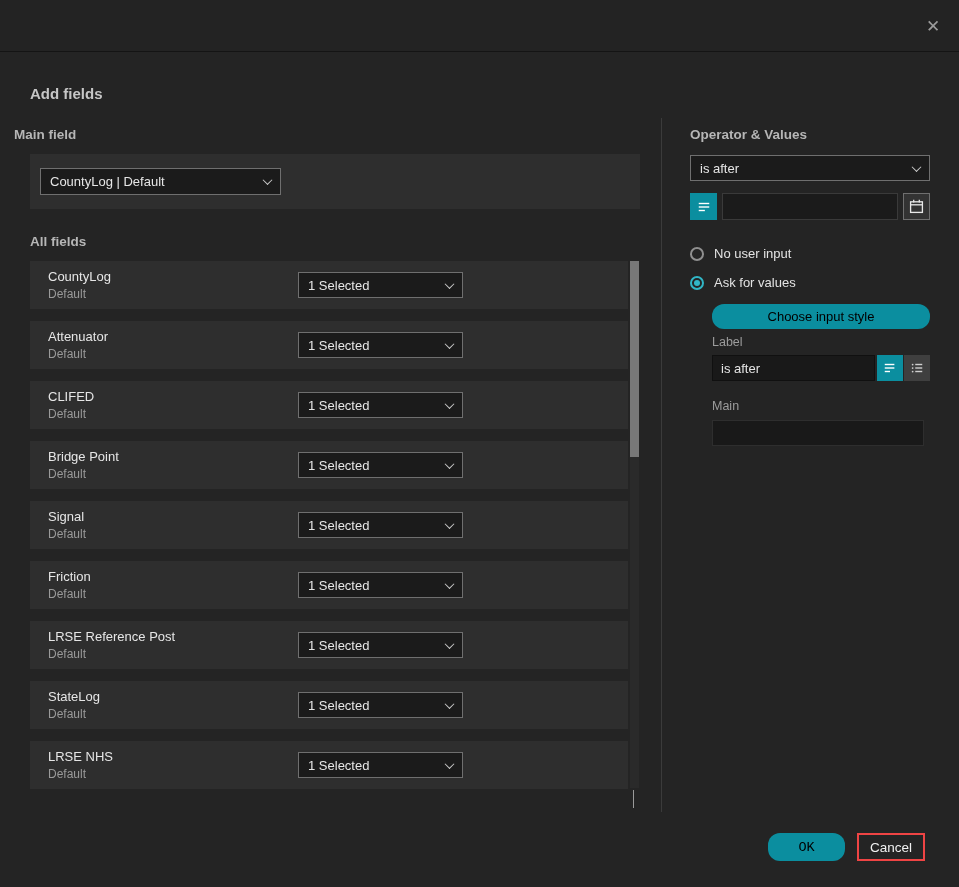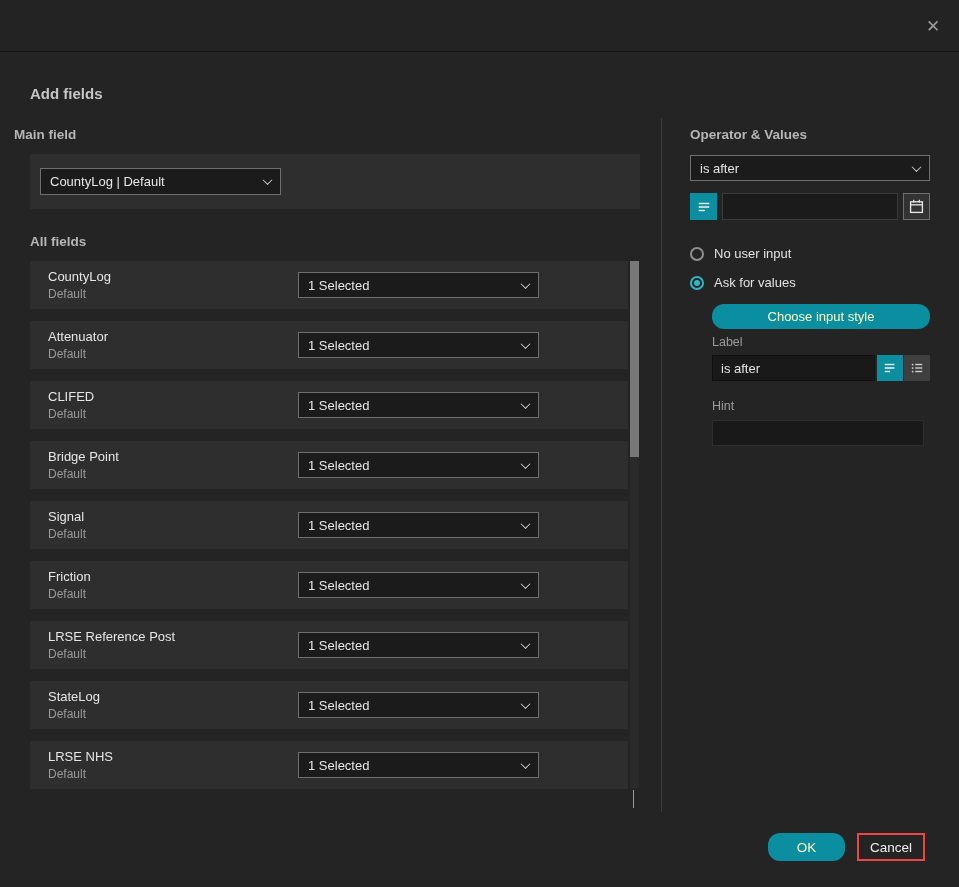--- a/index.html
+++ b/index.html
@@ -34,21 +34,21 @@
     border-right:1.6px solid #c9c9c9; border-bottom:1.6px solid #c9c9c9;
     transform:rotate(45deg) translate(-1px,-1px); }
   .select .chev { margin-left:auto; }
   .cal-icon { display:inline-flex; margin-right:8px; color:var(--accent-bright,#31b6c6); flex:none; }
   
   .fields-list { position:absolute; left:30px; top:261px; width:598px;
     display:flex; flex-direction:column; gap:12px; }
   .field-row { position:relative; height:48px; background:var(--panel,#2e2e2e); }
   .field-name { position:absolute; left:18px; top:8px; font-size:13px; color:#e6e6e6; }
   .field-type { position:absolute; left:18px; top:26px; font-size:12px; color:var(--text-muted,#9a9a9a); }
-  .field-select { position:absolute; left:268px; top:11px; width:241px; height:26px; }
+  .field-select { position:absolute; left:268px; top:11px; width:165px; height:26px; }
   
   .scroll-track { position:absolute; left:630px; top:261px; width:9px; height:527px; background:#2a2a2a; }
   .scroll-thumb { position:absolute; left:0; top:0; width:9px; height:196px; background:#787878; cursor:grab; }
   .scroll-down { position:absolute; left:633px; top:790px; cursor:pointer; }
   .scroll-down .chev { border-color:#9a9a9a; }
   
   .divider-v { position:absolute; left:661px; top:118px; width:1px; height:694px; background:#3b3b3b; }
   
   .operator-select { position:absolute; left:690px; top:155px; width:240px; height:26px; }
   .text-input { position:absolute; background:#1b1b1b; border:1px solid #3a3a3a;
@@ -59,27 +59,27 @@
   .icon-btn.dark { background:#333; border:1px solid #6f6f6f; color:#e8e8e8; }
   .icon-btn.gray { background:#3f3f3f; color:#cfcfcf; }
   .radio-row { position:absolute; display:flex; align-items:center; gap:10px; cursor:pointer; }
   .radio { width:14px; height:14px; border-radius:50%; border:2px solid #8f8f8f; flex:none; position:relative; }
   .radio.selected { border-color:var(--accent-bright,#31b6c6); }
   .radio.selected::after { content:""; position:absolute; inset:2px; border-radius:50%;
     background:var(--accent-bright,#31b6c6); }
   .radio-label { font-size:13px; color:#e3e3e3; }
   .btn { position:absolute; display:flex; align-items:center; justify-content:center;
     font-size:13px; font-family:inherit; cursor:pointer; border:none; }
-  .btn.teal { background:var(--accent,#0b8e9f); color:#fef9c3;border-radius:12px; }
+  .btn.teal { background:var(--accent,#0b8e9f); color:#000000;border-radius:12px; }
   .btn.outline { background:transparent; border:2px solid #ef4444; color:#f0f0f0; }
   .choose-style-btn { left:712px; top:304px; width:218px; height:25px; }
   .label-input { left:712px; top:355px; width:163px; height:26px; background:#191919; border:1px solid #101010; }
   .hint-input { left:712px; top:420px; width:212px; height:26px; background:#191919; border:1px solid #2e2e2e; }
   .value-input { left:722px; top:193px; width:176px; }
-  .ok-btn { left:768px; top:833px; width:77px; height:28px; font-size:13.5px; }
+  .ok-btn { left:768px; top:833px; width:77px; height:28px; font-size:13.5px;font-family:Liberation Mono, monospace; }
   .cancel-btn { left:857px; top:833px; width:68px; height:28px; font-size:13.5px; }
   svg { display:block; }
 </style>
 </head>
 <body>
 
 <div class="dialog">
 
   <div class="titlebar">
     <div class="close-btn">
@@ -248,19 +248,19 @@
         <circle cx="3" cy="4" r="1" fill="currentColor" stroke="none"></circle>
         <circle cx="3" cy="8" r="1" fill="currentColor" stroke="none"></circle>
         <circle cx="3" cy="12" r="1" fill="currentColor" stroke="none"></circle>
         <line x1="6" y1="4" x2="14" y2="4"></line>
         <line x1="6" y1="8" x2="14" y2="8"></line>
         <line x1="6" y1="12" x2="14" y2="12"></line>
       </svg>
     </span>
   </div>
 
-  <div class="small-label" style="left:712px; top:399px;">Hint</div>
+  <div class="small-label" style="left:712px; top:399px;">Main</div>
   <input class="text-input hint-input" value="" style="">
 
   <button class="btn teal ok-btn">OK</button>
   <button class="btn outline cancel-btn">Cancel</button>
 
 </div>
 
 </body></html>

